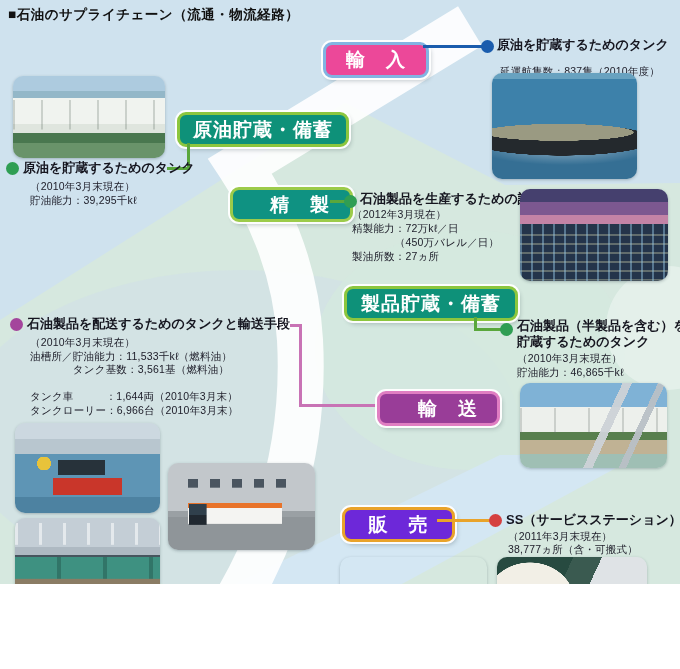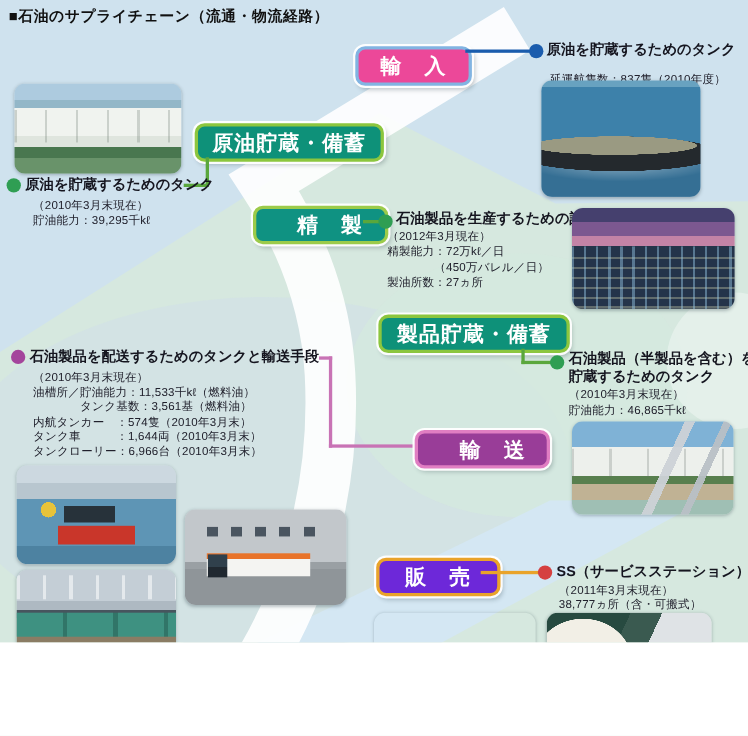--- a/index.html
+++ b/index.html
@@ -145,21 +145,20 @@
   <div class="hd" style="left:517px;top:333px;">貯蔵するためのタンク</div>
   <div class="ln" style="left:517px;top:352px;">（2010年3月末現在）</div>
   <div class="ln" style="left:517px;top:366px;">貯油能力：46,865千kℓ</div>
   <div class="ph ph-producttanks"></div>
 
   <div class="bullet" style="left:10px;top:318px;background:#a4459c;"></div>
   <div class="hd" style="left:27px;top:315px;">石油製品を配送するためのタンクと輸送手段</div>
   <div class="ln" style="left:30px;top:336px;">（2010年3月末現在）</div>
   <div class="ln" style="left:30px;top:350px;">油槽所／貯油能力：11,533千kℓ（燃料油）</div>
   <div class="ln" style="left:30px;top:363px;">　　　　タンク基数：3,561基（燃料油）</div>
-  <div class="ln" style="left:30px;top:377px;">内航タンカー　：574隻（2010年3月末）</div>
   <div class="ln" style="left:30px;top:390px;">タンク車　　　：1,644両（2010年3月末）</div>
   <div class="ln" style="left:30px;top:404px;">タンクローリー：6,966台（2010年3月末）</div>
   <div class="conn" style="left:290px;top:324px;width:12px;height:3px;background:#c873b5;"></div>
   <div class="conn" style="left:299px;top:324px;width:3px;height:83px;background:#c873b5;"></div>
   <div class="conn" style="left:299px;top:404px;width:78px;height:3px;background:#c873b5;"></div>
   <div class="stage-box box-transport">
     <span>輸　送</span>
   </div>
   <div class="ph ph-coastalship"></div>
   <div class="ph ph-truck"></div>

